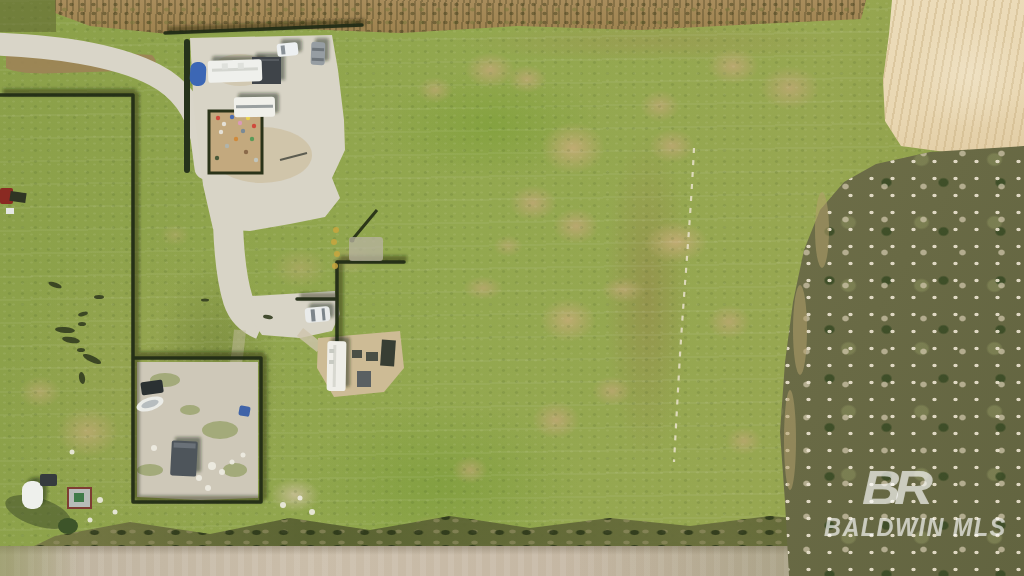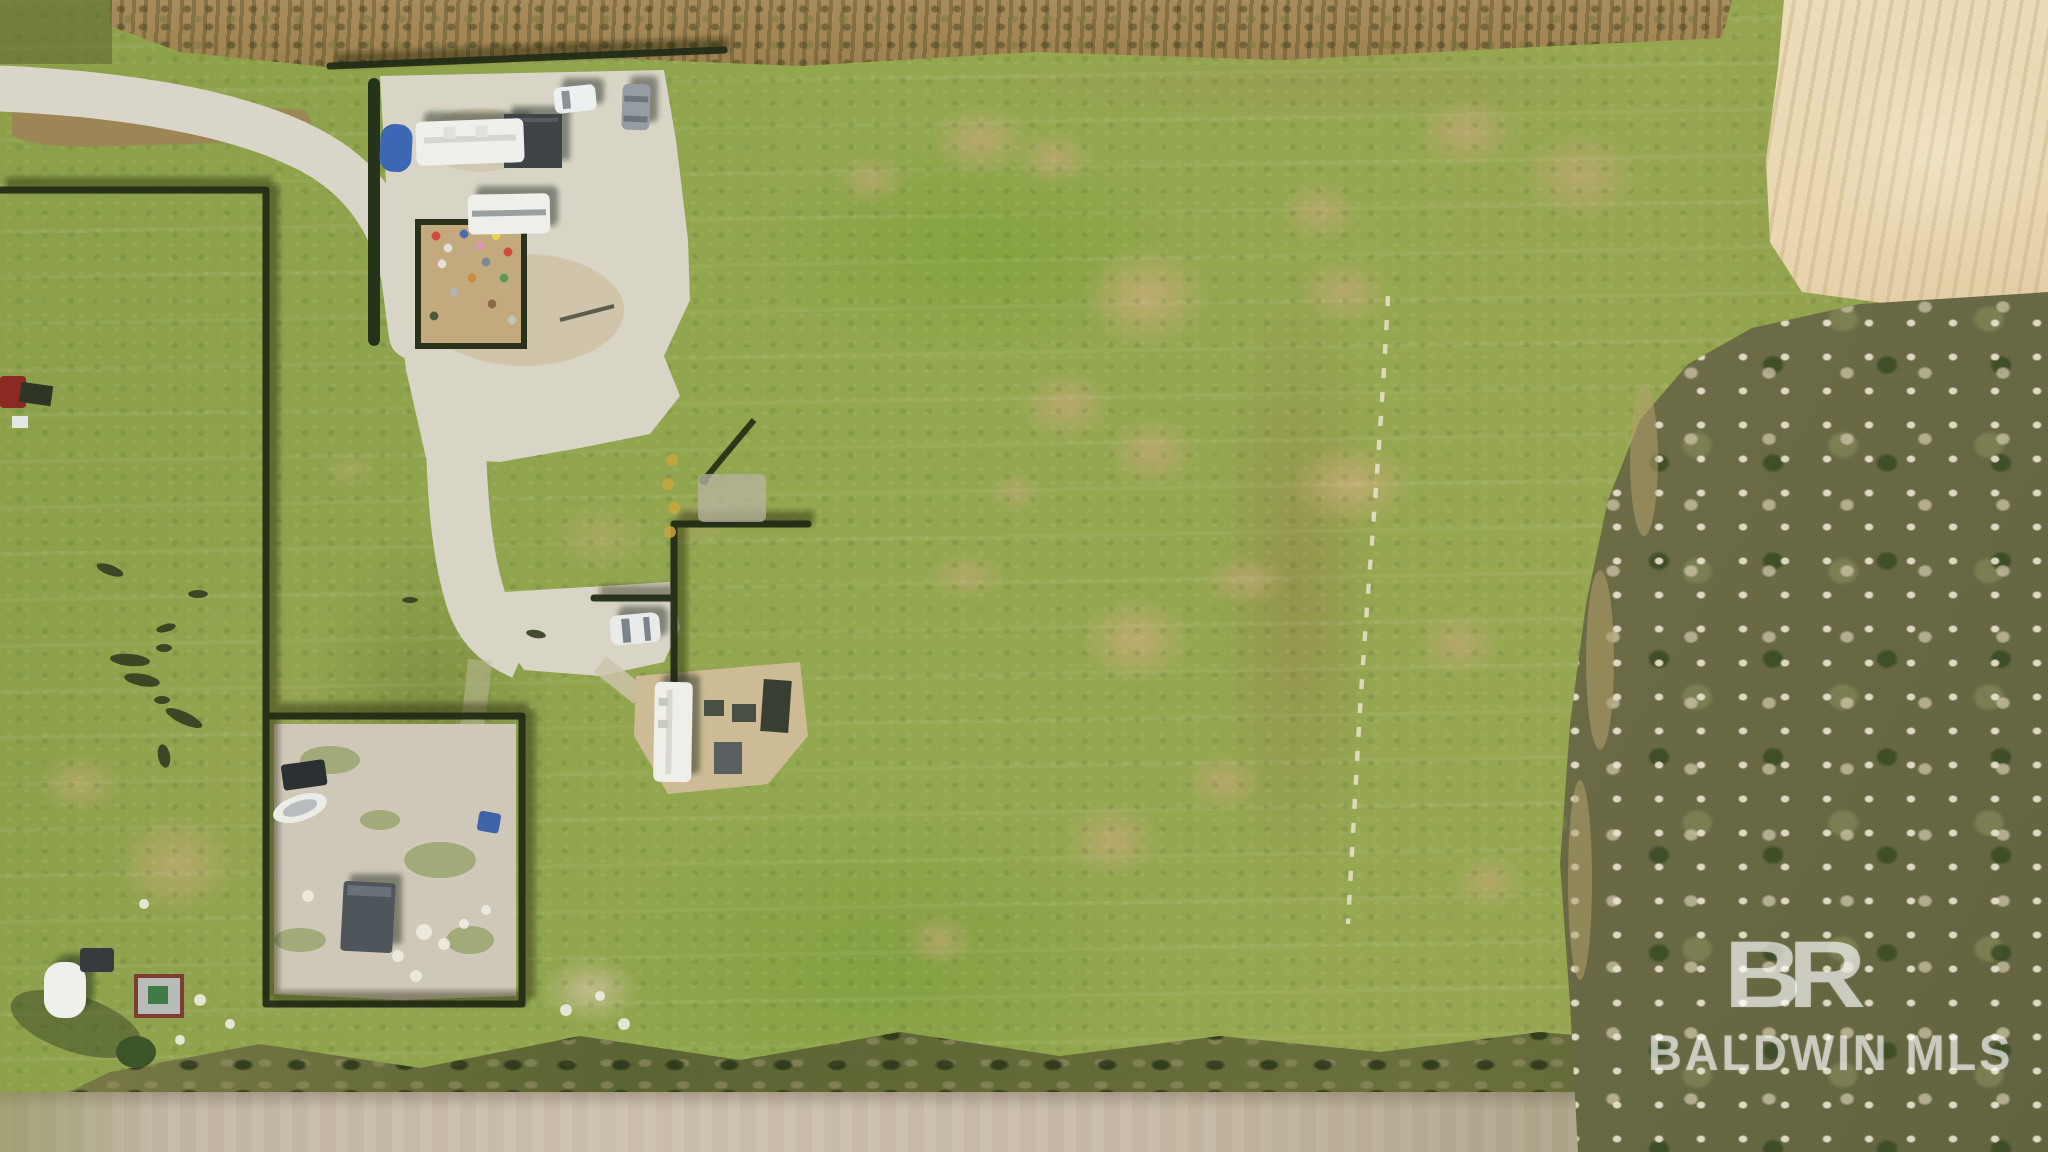--- a/index.html
+++ b/index.html
@@ -1,17 +1,17 @@
 <!DOCTYPE html>
 <html><head>
 <meta charset="utf-8">
 <style>
   html,body{margin:0;padding:0;background:#222;}
   .photo{position:relative;width:1024px;height:576px;overflow:hidden;
-         font-family:"Liberation Sans",sans-serif;}
+         font-family:"Liberation Sans",sans-serif;font-style:italic;}
   .photo *{position:absolute;}
 
   
   .grass{left:0;top:0;width:1024px;height:576px;background-color:#8fa44b;
     background:
       radial-gradient(rgba(255,255,235,.07) 1px, rgba(0,0,0,0) 1.8px) 0 0/9px 7px repeat,
       radial-gradient(rgba(58,80,30,.15) 1px, rgba(0,0,0,0) 2.2px) 3px 2px/13px 11px repeat,
       repeating-linear-gradient(179deg, rgba(255,255,255,.05) 0 2px, rgba(0,0,0,0) 2px 23px),
       radial-gradient(closest-side, rgba(191,168,116,.85), rgba(191,168,116,0)) 465px 52px/50px 36px no-repeat,
       radial-gradient(closest-side, rgba(191,168,116,.8), rgba(191,168,116,0)) 507px 65px/40px 28px no-repeat,

